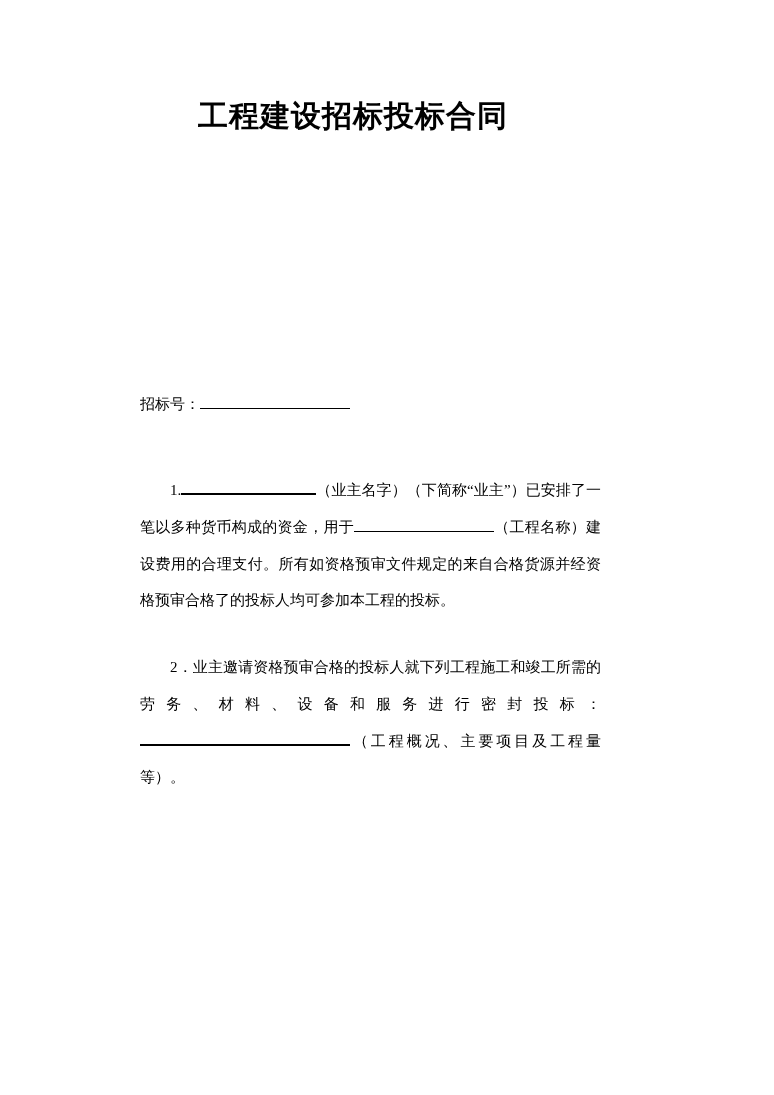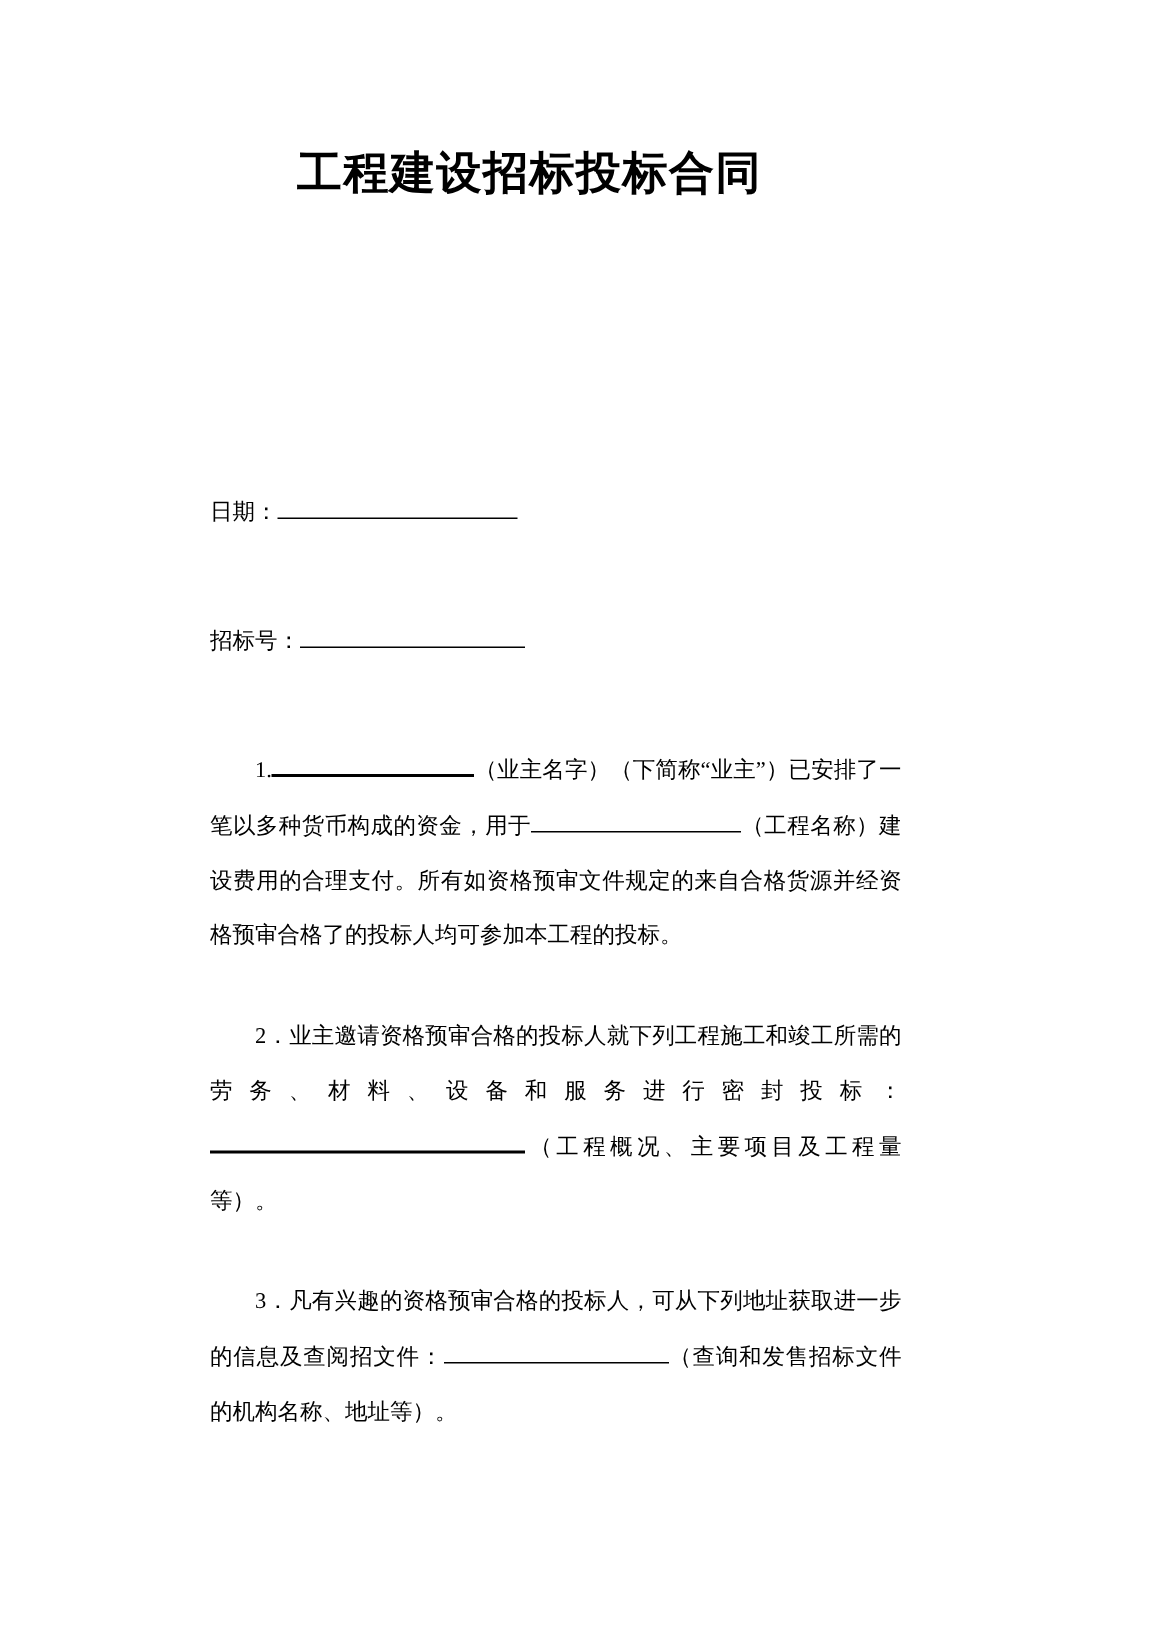--- a/index.html
+++ b/index.html
@@ -89,23 +89,20 @@
 
 <div class="page">
 
   <h1 class="doc-title">工程建设招标投标合同</h1>
 
 
   <div class="body-area">
 
     <div class="spacer-46"></div>
 
-    <div class="field-row">
-      <span>日期：</span><span class="blank blank-160"></span>
-    </div>
 
     <div class="spacer-62"></div>
 
     <div class="field-row">
       <span>招标号：</span><span class="blank blank-150"></span>
     </div>
 
     <div class="spacer-56"></div>
 
     <p class="para">
@@ -113,18 +110,15 @@
     </p>
 
     <div class="spacer-30"></div>
 
     <p class="para">
       <span class="indent"></span><span class="num">2．</span><span>业主邀请资格预审合格的投标人就下列工程施工和竣工所需的劳务、材料、设备和服务进行密封投标：</span><span class="blank blank-bold blank-210"></span><span>（工程概况、主要项目及工程量等）。</span>
     </p>
 
     <div class="spacer-30"></div>
 
-    <p class="para">
-      <span class="indent"></span><span class="num">3．</span><span>凡有兴趣的资格预审合格的投标人，可从下列地址获取进一步的信息及查阅招文件：</span><span class="blank blank-150"></span><span>（查询和发售招标文件的机构名称、地址等）。</span>
-    </p>
 
   </div>
 </div>
 
 </body></html>

